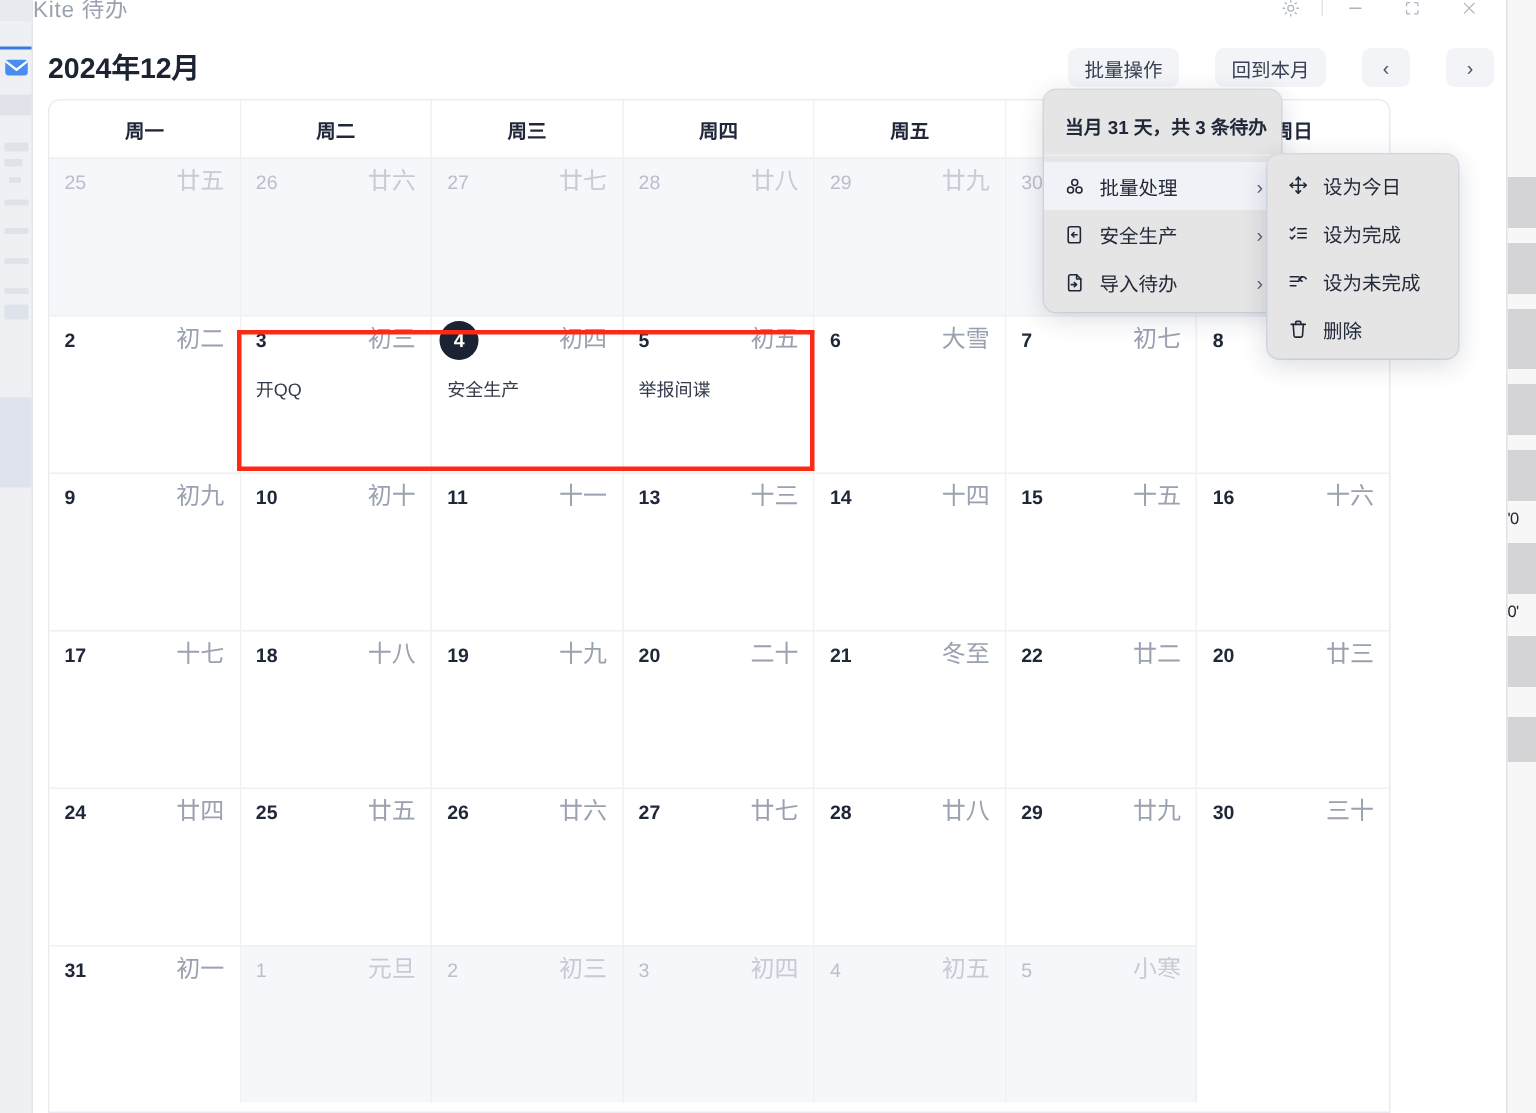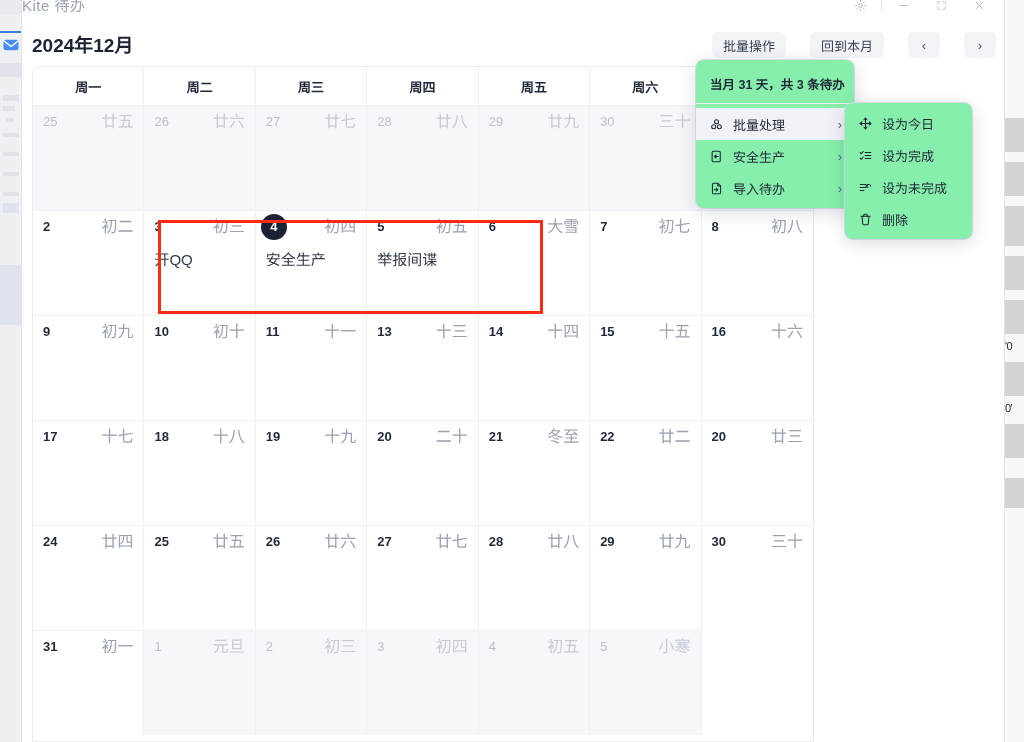--- a/index.html
+++ b/index.html
@@ -90,21 +90,21 @@
     height: 26px; padding: 0 11px; border-radius: 6px;
     background: #f2f4f8; color: #3a4254; font-size: 13px;
     display: flex; align-items: center; justify-content: center;
     border: none; cursor: pointer; white-space: nowrap;
     font-family: "Liberation Sans", sans-serif;
   }
   .btn-nav { width: 32px; padding: 0; font-size: 13px; color: #4a5264; }
 
   
   .cal {
-    position: absolute; left: 10px; top: 66px; width: 782px; height: 676px;
+    position: absolute; left: 10px; top: 66px; width: 895px; height: 676px;
     border: 1px solid #e9ebf0; border-radius: 8px 8px 0 0; overflow: hidden;
     background: #fff;
   }
   .weekrow { display: grid; grid-template-columns: repeat(7, 1fr); }
   .wd {
     height: 38px; display: flex; align-items: center; justify-content: center;
     font-size: 13px; font-weight: bold; color: #1f2738;
     background: #ffffff; border-right: 1px solid #eef0f4;
   }
   .wd:last-child { border-right: none; }
@@ -129,34 +129,34 @@
     font-size: 16px; color: #9aa1b0; line-height: 16px;
   }
   .muted .lunar { color: #c6cbd6; }
   .daynum.today {
     position: relative; color: #ffffff; font-weight: bold;
     width: 26px; height: 26px; border-radius: 50%;
     background: #1a2233; display: flex; align-items: center; justify-content: center;
     margin: -5px 0 0 -5px;
   }
   .todo {
-    margin-top: 14px; font-size: 15px; color: #333a4a; line-height: 18px;
+    margin-top: 14px; font-size: 12px; color: #333a4a; line-height: 18px;
     white-space: nowrap;
   }
 
   
   .sel-rect {
     position: absolute; border: 3px solid #fc2a14; background: transparent;
     pointer-events: none; z-index: 30;
   }
 
   
   .ctxmenu {
     position: absolute; z-index: 60;
-    background: #86efac; border-radius: 8px;
+    background: #e5e5e5; border-radius: 8px;
     box-shadow: 0 4px 18px rgba(20,30,60,0.16), 0 0 0 1px rgba(220,224,233,0.9);
     padding: 4px 0;
   }
   .ctx-title {
     padding: 10px 14px 10px 14px; font-size: 12.5px; font-weight: bold;
     color: #1f2738; white-space: nowrap;
   }
   .ctx-sep { height: 1px; background: #eceef3; margin: 0 0 4px 0; }
   .ctx-item {
     display: flex; align-items: center; gap: 9px;

